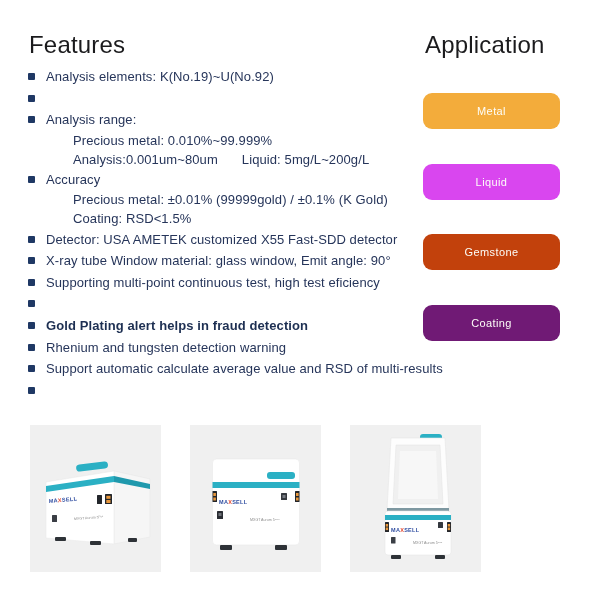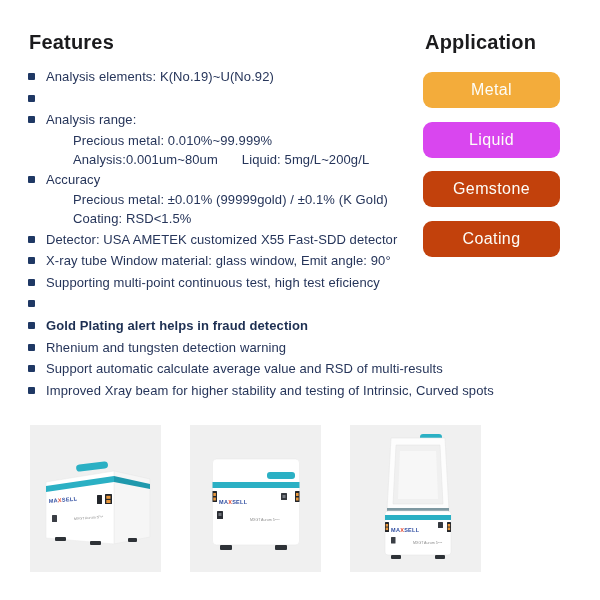--- a/index.html
+++ b/index.html
@@ -1,36 +1,36 @@
 <!DOCTYPE html>
 <html><head>
 <meta charset="utf-8">
 <style>
   html,body { margin:0; padding:0; }
   body {
     width:600px; height:600px; background:#ffffff; overflow:hidden; position:relative;
     font-family:"Liberation Sans", sans-serif; color:#26355A;
   }
-  .title { position:absolute; margin:0; font-size:20px; font-weight:700; color:#1B1B1D; letter-spacing:0.2px; }
+  .title { position:absolute; margin:0; font-size:24px; font-weight:400; color:#1B1B1D; letter-spacing:0.2px; }
   .features-title  { left:29px;  top:31px; }
   .application-title { left:425px; top:31px; }
 
   
   .features-list { position:absolute; left:28px; top:66px; width:470px; margin:0; padding:0; list-style:none; }
   .f-item { display:flex; align-items:center; height:21.6px; font-size:13px; letter-spacing:0.1px; white-space:nowrap; }
   .f-item.sub { height:19px; padding-left:45px; }
   .bullet { width:7px; height:7px; background:#1F3864; border-radius:1px; margin-right:11px; flex:none; }
   .f-item.bold { font-weight:700; color:#1D2F52; }
   .gap2 { margin-left:24px; }
 
   
   .app-buttons { position:absolute; left:423px; top:72px; width:137px; display:flex; flex-direction:column; gap:13.5px; }
   .app-btn {
     height:36px; border-radius:9px; display:flex; align-items:center; justify-content:center;
-    color:#FDFDF8; font-size:16px; letter-spacing:0.4px; cursor:pointer;
+    color:#FDFDF8; font-size:11px; letter-spacing:0.4px; cursor:pointer;margin-top:21px;
   }
 
   
   .products { position:absolute; left:30px; top:425px; display:flex; gap:29px; }
   .product-card { width:131px; height:147px; background:#F0F0F0; margin:0; }
   .product-card svg { display:block; }
 
   .logo { font-family:"Liberation Sans", sans-serif; font-size:5.5px; font-weight:700; fill:#2E4CA0; letter-spacing:0.3px; }
   .logo .x { fill:#E2472F; }
   .model { font-family:"Liberation Sans", sans-serif; font-size:3.6px; fill:#8C8C8C; }
@@ -92,35 +92,34 @@
   <li class="f-item">
       <span class="bullet"></span>
       <span>Rhenium and tungsten detection warning</span>
     </li>
   <li class="f-item">
       <span class="bullet"></span>
       <span>Support automatic calculate average value and RSD of multi-results</span>
     </li>
   <li class="f-item">
       <span class="bullet"></span>
-      <span>Improved Xray beam for higher stability and testing of Intrinsic, Curved spots</span>
     </li>
 </ul>
 
 <div class="app-buttons">
   <div class="app-btn" style="background: rgb(243, 172, 59);">
       <span>Metal</span>
     </div>
   <div class="app-btn" style="background: #d946ef;">
       <span>Liquid</span>
     </div>
   <div class="app-btn" style="background: #c2410c;">
       <span>Gemstone</span>
     </div>
-  <div class="app-btn" style="background: #c2410c;">
+  <div class="app-btn" style="background: #701a75;">
       <span>Coating</span>
     </div>
 </div>
 
 <div class="products">
 
   <figure class="product-card" aria-label="analyzer angled view">
     <svg width="131" height="147" viewBox="0 0 131 147">
       <polygon points="16,57 84,46 120,54 52,66" fill="#FBFBFB" stroke="#E9E9E9" stroke-width="0.6"></polygon>
       <polygon points="84,46 120,54 120,112 84,119" fill="#F6F6F6" stroke="#E9E9E9" stroke-width="0.6"></polygon>

